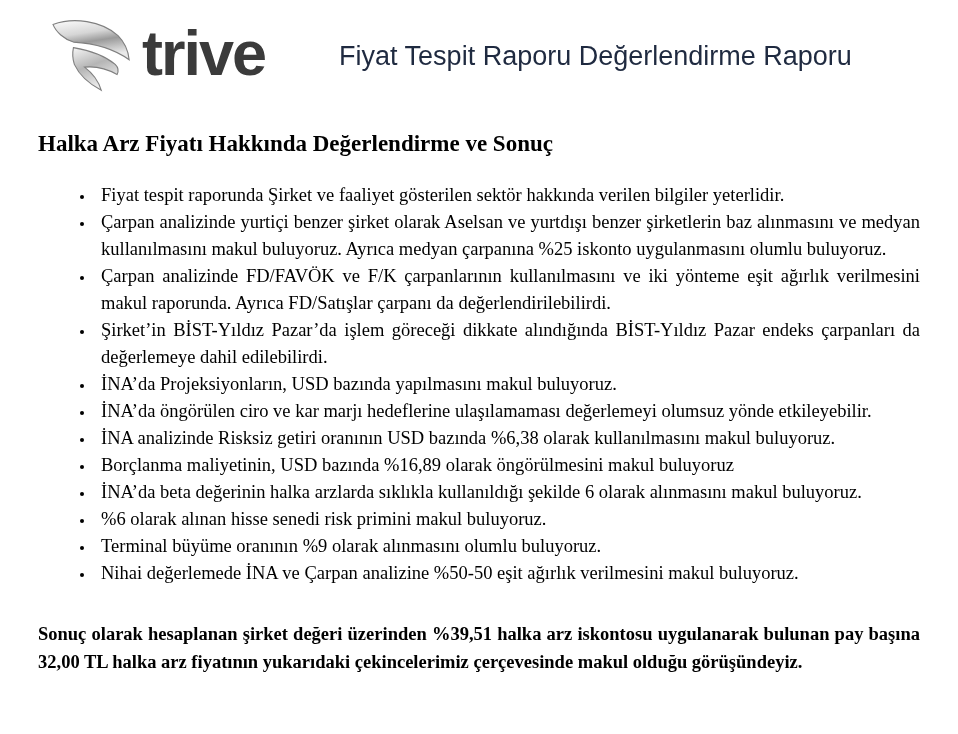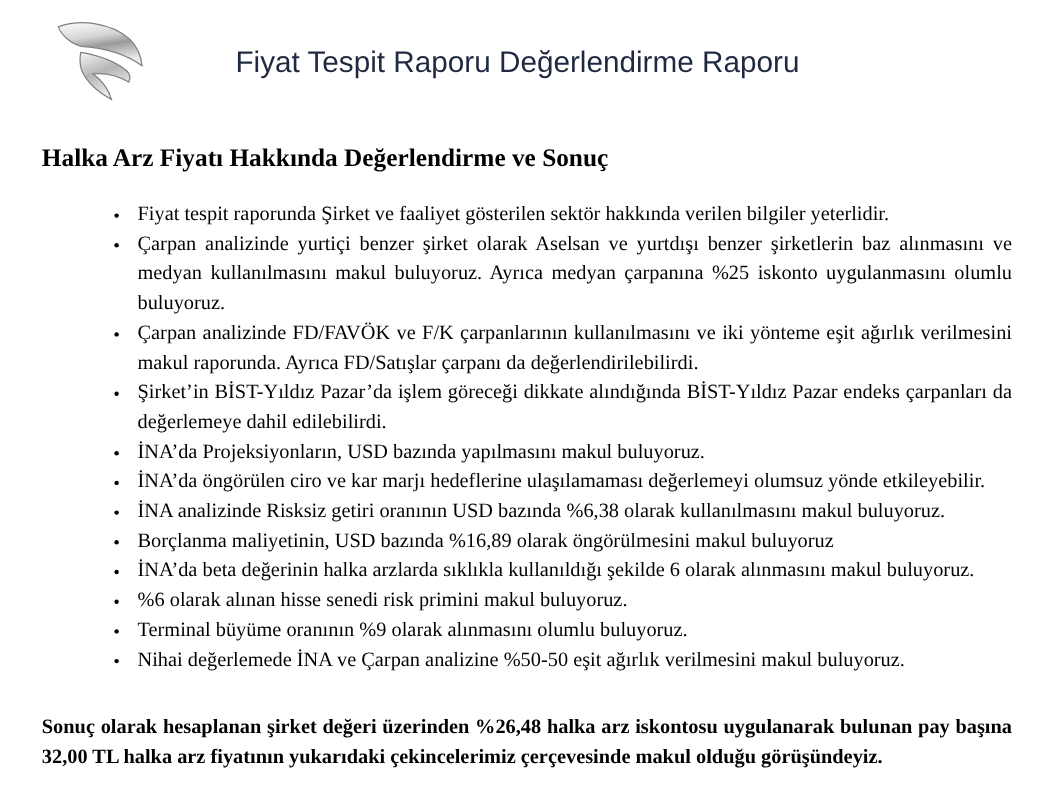--- a/index.html
+++ b/index.html
@@ -53,21 +53,21 @@
   
   .section-heading {
     font-family: "Liberation Serif", serif;
     font-weight: 700;
     font-size: 23px;
     margin: 33px 38px 0 38px;
   }
 
   ul.bullet-list {
     margin: 25px 38px 0 0;
-    padding-left: 119px;
+    padding-left: 95px;
     list-style: disc outside;
   }
   ul.bullet-list li {
     font-size: 18.5px;
     line-height: 27px;
     text-align: justify;
     padding-left: 6px;
   }
   ul.bullet-list li::marker {
     font-size: 15px;
@@ -97,20 +97,21 @@
         </linearGradient>
         <linearGradient id="chrome2" x1="0" y1="0" x2="0.4" y2="1">
           <stop offset="0" stop-color="#f6f6f6"></stop>
           <stop offset="0.5" stop-color="#b5b5b5"></stop>
           <stop offset="1" stop-color="#efefef"></stop>
         </linearGradient>
       </defs>
       <path d="M6,8 C28,0 58,4 76,20 C83,27 87,36 88,46 C70,33 46,28 28,27 C18,24 9,16 6,8 Z" fill="url(#chrome1)" stroke="#7f7f7f" stroke-width="1.2"></path>
       <path d="M28,33 C46,36 62,42 73,51 C76,54 77,58 75,62 C63,55 50,53 40,54 C48,60 55,69 58,79 C45,72 34,62 29,51 C27,45 27,38 28,33 Z" fill="url(#chrome2)" stroke="#7f7f7f" stroke-width="1.2"></path>
     </svg>
+    <span class="logo-text">trive</span>
   </div>
   <div class="doc-title">Fiyat Tespit Raporu Değerlendirme Raporu</div>
 </div>
 
 <div class="section-heading">Halka Arz Fiyatı Hakkında Değerlendirme ve Sonuç</div>
 
 <ul class="bullet-list">
   <li>Fiyat tespit raporunda Şirket ve faaliyet gösterilen sektör hakkında verilen bilgiler yeterlidir.</li>
   <li>Çarpan analizinde yurtiçi benzer şirket olarak Aselsan ve yurtdışı benzer şirketlerin baz alınmasını ve medyan kullanılmasını makul buluyoruz. Ayrıca medyan çarpanına %25 iskonto uygulanmasını olumlu buluyoruz.</li>
   <li>Çarpan analizinde FD/FAVÖK ve F/K çarpanlarının kullanılmasını ve iki yönteme eşit ağırlık verilmesini makul raporunda. Ayrıca FD/Satışlar çarpanı da değerlendirilebilirdi.</li>
@@ -118,13 +119,13 @@
   <li>İNA’da Projeksiyonların, USD bazında yapılmasını makul buluyoruz.</li>
   <li>İNA’da öngörülen ciro ve kar marjı hedeflerine ulaşılamaması değerlemeyi olumsuz yönde etkileyebilir.</li>
   <li>İNA analizinde Risksiz getiri oranının USD bazında %6,38 olarak kullanılmasını makul buluyoruz.</li>
   <li>Borçlanma maliyetinin, USD bazında %16,89 olarak öngörülmesini makul buluyoruz</li>
   <li>İNA’da beta değerinin halka arzlarda sıklıkla kullanıldığı şekilde 6 olarak alınmasını makul buluyoruz.</li>
   <li>%6 olarak alınan hisse senedi risk primini makul buluyoruz.</li>
   <li>Terminal büyüme oranının %9 olarak alınmasını olumlu buluyoruz.</li>
   <li>Nihai değerlemede İNA ve Çarpan analizine %50-50 eşit ağırlık verilmesini makul buluyoruz.</li>
 </ul>
 
-<p class="conclusion">Sonuç olarak hesaplanan şirket değeri üzerinden %26,48 halka arz iskontosu uygulanarak bulunan pay başına 32,00 TL halka arz fiyatının yukarıdaki çekincelerimiz çerçevesinde makul olduğu görüşündeyiz.</p>
+<p class="conclusion">Sonuç olarak hesaplanan şirket değeri üzerinden %39,51 halka arz iskontosu uygulanarak bulunan pay başına 32,00 TL halka arz fiyatının yukarıdaki çekincelerimiz çerçevesinde makul olduğu görüşündeyiz.</p>
 
 </body></html>

